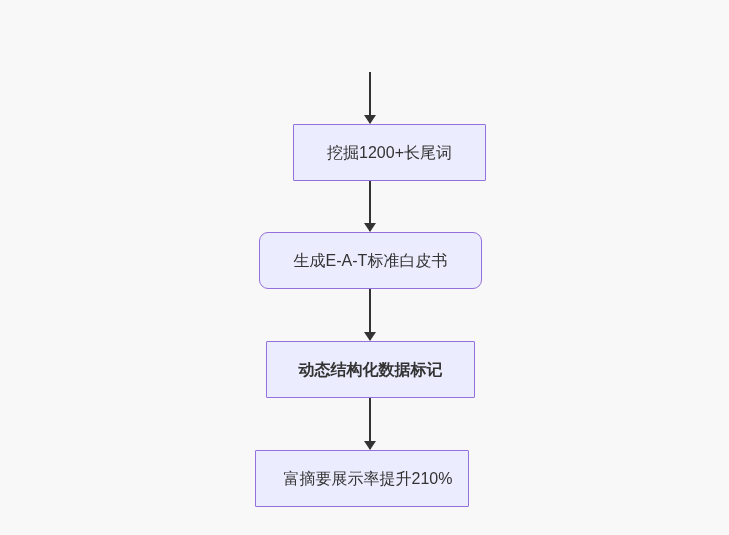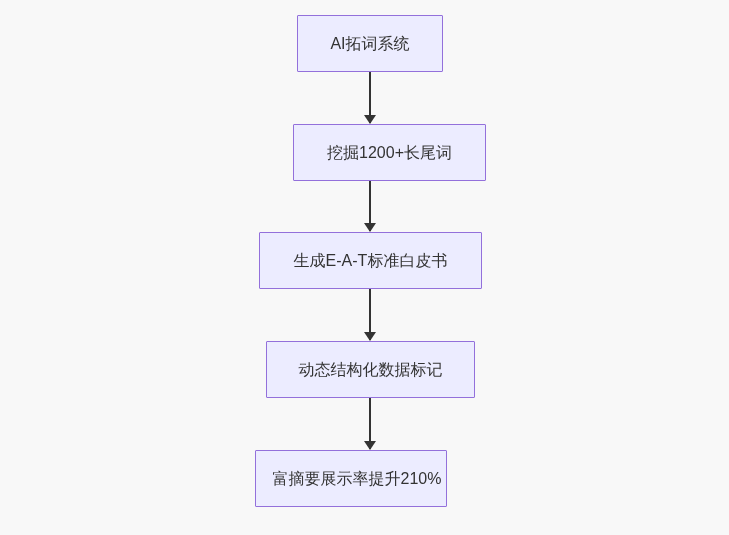--- a/index.html
+++ b/index.html
@@ -56,53 +56,50 @@
     border-left: 6px solid transparent;
     border-right: 6px solid transparent;
     border-top: 9px solid #333333;
   }
 </style>
 </head>
 <body>
 
 <div class="canvas">
 
-  <div class="node" style="left:297px; top:15px; width:146px;">
-    <span class="node-label">AI拓词系统</span>
-  </div>
 
   <div class="arrow" style="left:370px; top:72px; height:52px;">
     <div class="arrow-line"></div>
     <div class="arrow-head"></div>
   </div>
 
   <div class="node" style="left:274px; top:124px; width:193px;margin-left:19px;">
     <span class="node-label">挖掘1200+长尾词</span>
   </div>
 
   <div class="arrow" style="left:370px; top:181px; height:51px;">
     <div class="arrow-line"></div>
     <div class="arrow-head"></div>
   </div>
 
-  <div class="node" style="left:259px; top:232px; width:223px;">
+  <div class="node" style="left:259px; top:232px; width:223px;border-radius:9px;">
     <span class="node-label">生成E-A-T标准白皮书</span>
   </div>
 
   <div class="arrow" style="left:370px; top:289px; height:52px;">
     <div class="arrow-line"></div>
     <div class="arrow-head"></div>
   </div>
 
-  <div class="node" style="left:266px; top:341px; width:209px;">
+  <div class="node" style="left:266px; top:341px; width:209px;font-weight:bold;">
     <span class="node-label">动态结构化数据标记</span>
   </div>
 
   <div class="arrow" style="left:370px; top:398px; height:52px;">
     <div class="arrow-line"></div>
     <div class="arrow-head"></div>
   </div>
 
-  <div class="node" style="left:255px; top:450px; width:192px;padding-left:12px;">
+  <div class="node" style="left:255px; top:450px; width:214px;padding-left:12px;">
     <span class="node-label">富摘要展示率提升210%</span>
   </div>
 
 </div>
 
 </body></html>

